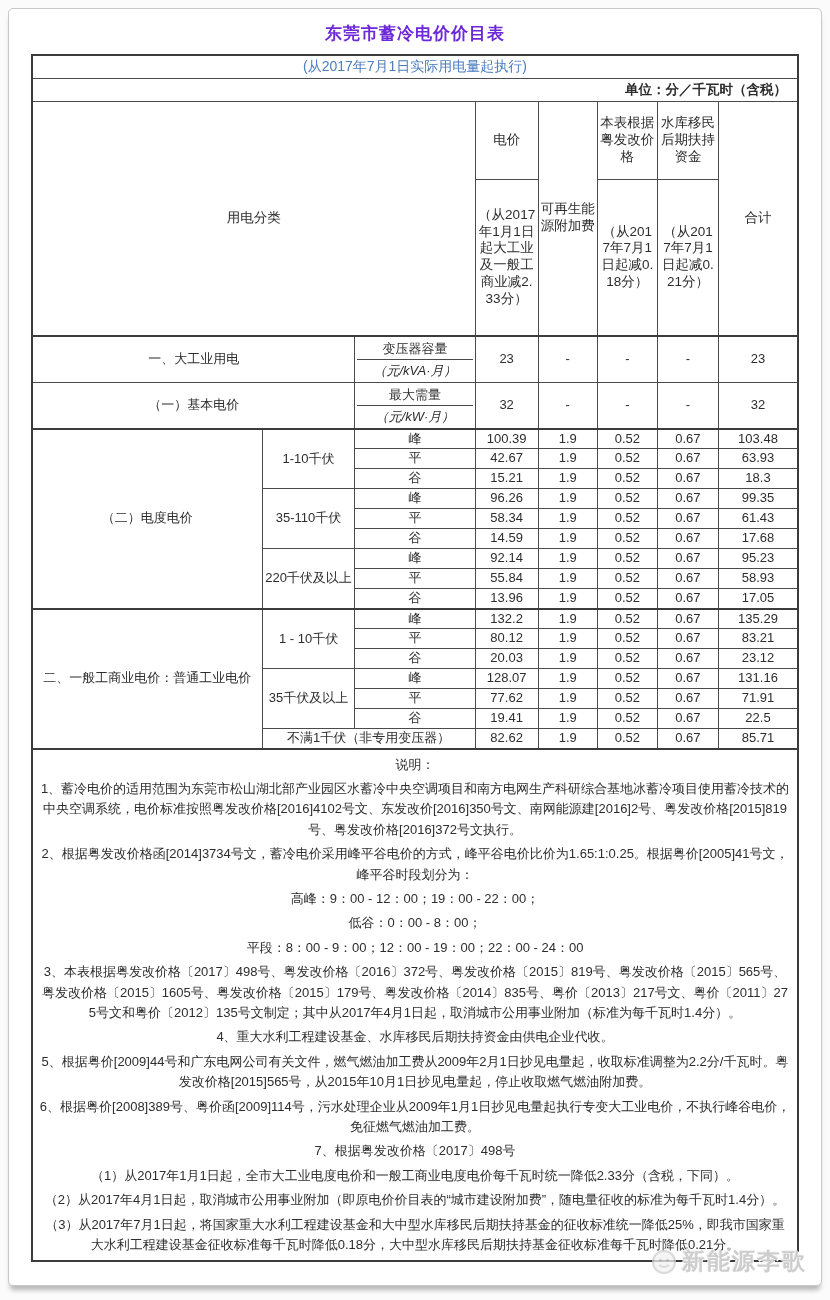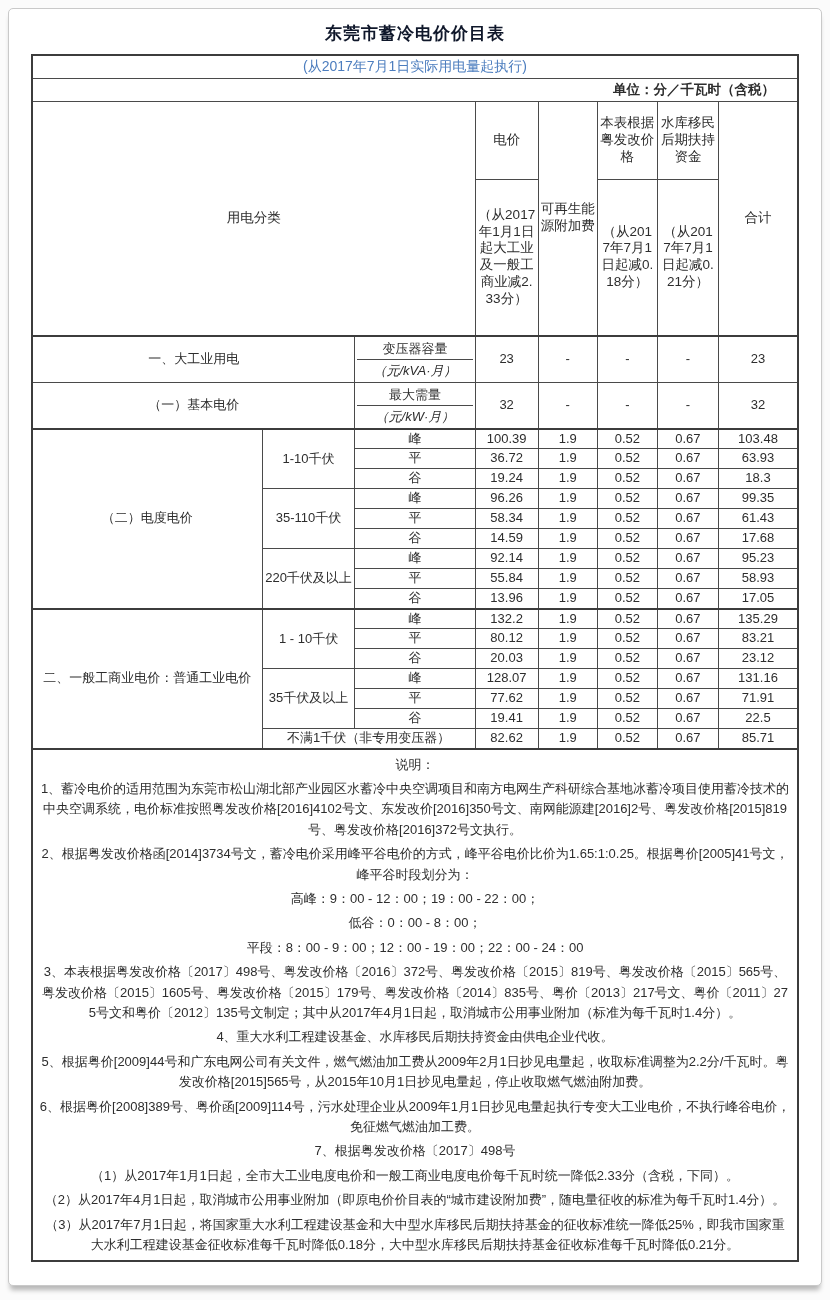--- a/index.html
+++ b/index.html
@@ -8,36 +8,36 @@
     background:#fbfbfb;
     font-family:"Liberation Sans","DejaVu Sans",sans-serif;
   }
   .card {
     position:absolute; left:8px; top:8px; width:812px; height:1276px;
     background:#ffffff; border:1px solid #c9c9c9; border-radius:5px;
     box-shadow:0 6px 5px -2px rgba(0,0,0,0.28);
     overflow:hidden;
   }
   .page-title {
-    text-align:center; color:#0f172a; font-weight:bold;
+    text-align:center; color:#6d28d9; font-weight:bold;
     font-size:17px; margin:13px 0 9px 0; letter-spacing:1px;
   }
   table.price {
     border-collapse:collapse; table-layout:fixed;
     width:768px; margin:0 auto;
     border:2px solid #3c3c3c;
   }
   table.price td {
     border:1px solid #4a4a4a; color:#2d2d2d;
     text-align:center; vertical-align:middle;
     padding:1px 2px; font-size:13px; line-height:1.25;
     overflow:hidden; word-break:break-all;
   }
   tr.subtitle-row td { color:#4c7dbe; font-size:14px; height:20px; font-weight:normal; }
-  tr.unit-row td { text-align:right; font-weight:bold; font-size:13.5px; padding-right:22px; height:20px; }
+  tr.unit-row td { text-align:right; font-weight:bold; font-size:13.5px; padding-right:10px; height:20px; }
   tr.head-1 { height:78px; }
   tr.head-2 { height:156px; }
   tr.head-1 td, tr.head-2 td { font-size:13.5px; }
   tr.basic-row { height:43px;margin-top:21px; }
   tr.data-row { height:20px; }
   td.cat-cell { text-align:left; padding-left:6px; font-size:13.5px; }
   td.volt-cell { text-align:left; padding-left:6px; }
   td.meter-cell { padding:0; }
   td.meter-cell > div { height:21px; line-height:21px; }
   td.meter-cell > div.meter-bottom { border-top:1px solid #4a4a4a;font-style:italic; }
@@ -125,29 +125,29 @@
           <td rowspan="3" class="volt-cell">1-10千伏</td>
           <td class="tier">峰</td>
           <td class="num">100.39</td>
           <td class="num">1.9</td>
           <td class="num">0.52</td>
           <td class="num">0.67</td>
           <td class="num">103.48</td>
         </tr>
         <tr class="data-row">
           <td class="tier">平</td>
-          <td class="num">36.72</td>
+          <td class="num">42.67</td>
           <td class="num">1.9</td>
           <td class="num">0.52</td>
           <td class="num">0.67</td>
           <td class="num">63.93</td>
         </tr>
         <tr class="data-row">
           <td class="tier">谷</td>
-          <td class="num">19.24</td>
+          <td class="num">15.21</td>
           <td class="num">1.9</td>
           <td class="num">0.52</td>
           <td class="num">0.67</td>
           <td class="num">18.3</td>
         </tr>
         <tr class="data-row">
           <td rowspan="3" class="volt-cell">35-110千伏</td>
           <td class="tier">峰</td>
           <td class="num">96.26</td>
           <td class="num">1.9</td>
@@ -271,14 +271,25 @@
             <p>6、根据粤价[2008]389号、粤价函[2009]114号，污水处理企业从2009年1月1日抄见电量起执行专变大工业电价，不执行峰谷电价，免征燃气燃油加工费。</p>
             <p>7、根据粤发改价格〔2017〕498号</p>
             <p>（1）从2017年1月1日起，全市大工业电度电价和一般工商业电度电价每千瓦时统一降低2.33分（含税，下同）。</p>
             <p>（2）从2017年4月1日起，取消城市公用事业附加（即原电价价目表的“城市建设附加费”，随电量征收的标准为每千瓦时1.4分）。</p>
             <p>（3）从2017年7月1日起，将国家重大水利工程建设基金和大中型水库移民后期扶持基金的征收标准统一降低25%，即我市国家重大水利工程建设基金征收标准每千瓦时降低0.18分，大中型水库移民后期扶持基金征收标准每千瓦时降低0.21分。</p>
           </td>
       </tr>
     </tbody>
   </table>
 
+  <div class="watermark">
+    <span>
+      <svg width="26" height="26" viewBox="0 0 26 26">
+        <circle cx="13" cy="13" r="11" fill="#f2f2f2" stroke="#cdcdcd" stroke-width="2"></circle>
+        <circle cx="9.5" cy="11" r="1.6" fill="#cdcdcd"></circle>
+        <circle cx="16.5" cy="11" r="1.6" fill="#cdcdcd"></circle>
+        <path d="M8 16 q5 4 10 0" stroke="#cdcdcd" stroke-width="1.8" fill="none"></path>
+      </svg>
+    </span>
+    <span>新能源李歌</span>
+  </div>
 
 </div>
 
 </body></html>

